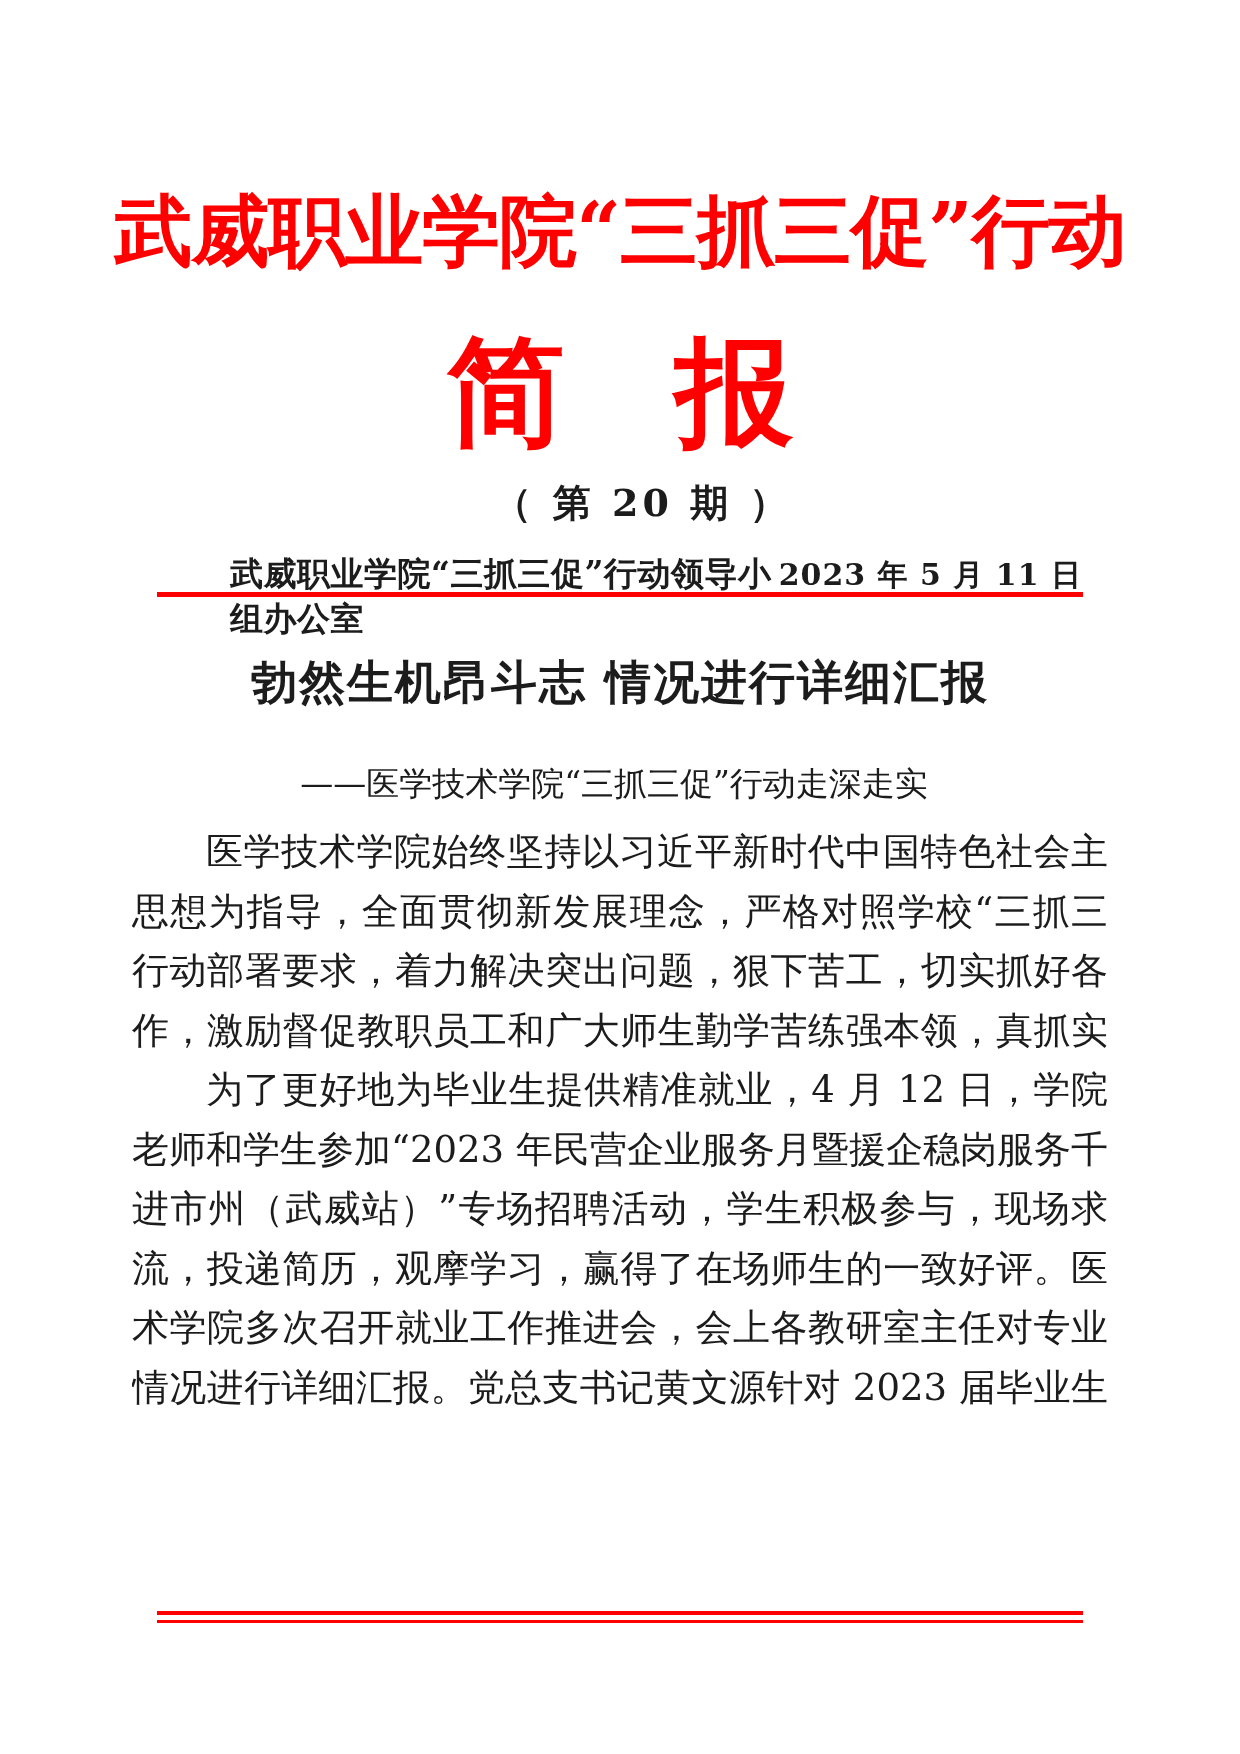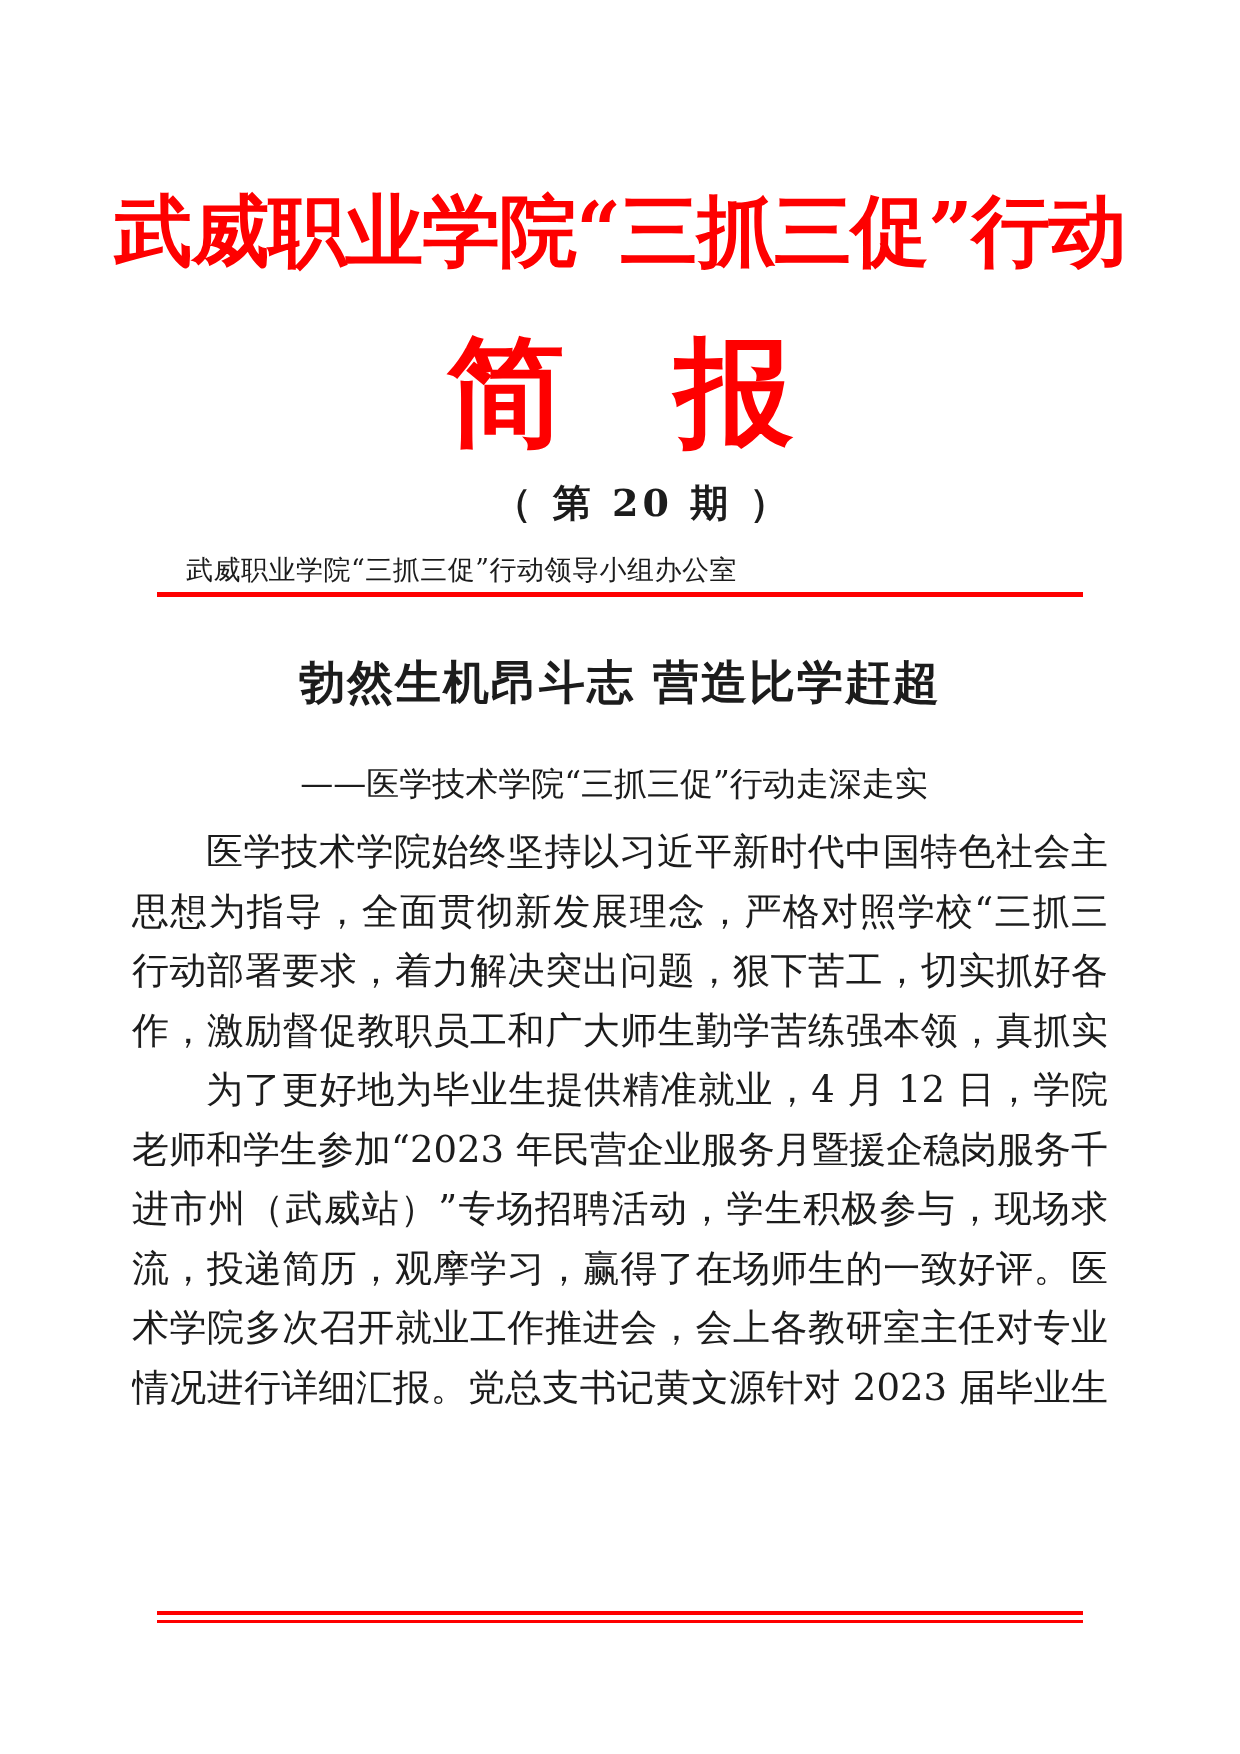--- a/index.html
+++ b/index.html
@@ -35,21 +35,21 @@
     text-align: center;
     font-size: 38px; font-weight: 700; line-height: 54px;
     letter-spacing: 4px;
     padding-left: 45px;
   }
   .meta {
     position: absolute; left: 132px; width: 976px; top: 552px;
     display: flex; justify-content: space-between; align-items: baseline;
     padding-left: 54px; padding-right: 26px; box-sizing: border-box;
   }
-  .meta .office { font-size: 27px; font-weight: 400; letter-spacing: 0.5px; }
+  .meta .office { font-size: 33px; font-weight: 700; letter-spacing: 0.5px; margin-left: 44px; }
   .meta .date   { font-size: 30px; font-weight: 600; letter-spacing: 1px; white-space: nowrap; }
 
   .rule { position: absolute; left: 157px; width: 926px; background: var(--red); }
   .rule-top { top: 592px; height: 5px; }
   .rule-b1  { top: 1611px; height: 4px; }
   .rule-b2  { top: 1620px; height: 3px; }
 
   
   .heading {
     position: absolute; left: 0; right: 0; top: 650px;
@@ -86,25 +86,26 @@
 
   <div class="title2">
     <span>简</span>
     <span>报</span>
   </div>
 
   <div class="issue">（ 第 20 期 ）</div>
 
   <div class="meta">
     <span class="office">武威职业学院“三抓三促”行动领导小组办公室</span>
+    <span class="date">2023 年 5 月 11 日</span>
   </div>
 
   <div class="rule rule-top"></div>
 
-  <div class="heading">勃然生机昂斗志 营造比学赶超</div>
+  <div class="heading">勃然生机昂斗志 情况进行详细汇报</div>
 
   <div class="subtitle">——医学技术学院“三抓三促”行动走深走实</div>
 
   <div class="bodytext">
     <div class="bline jline indent">医学技术学院始终坚持以习近平新时代中国特色社会主义</div>
     <div class="bline jline">思想为指导，全面贯彻新发展理念，严格对照学校“三抓三促”</div>
     <div class="bline jline">行动部署要求，着力解决突出问题，狠下苦工，切实抓好各项工</div>
     <div class="bline jline">作，激励督促教职员工和广大师生勤学苦练强本领，真抓实干转</div>
     <div class="bline jline indent">为了更好地为毕业生提供精准就业，4 月 12 日，学院带队</div>
     <div class="bline jline">老师和学生参加“2023 年民营企业服务月暨援企稳岗服务千企</div>

